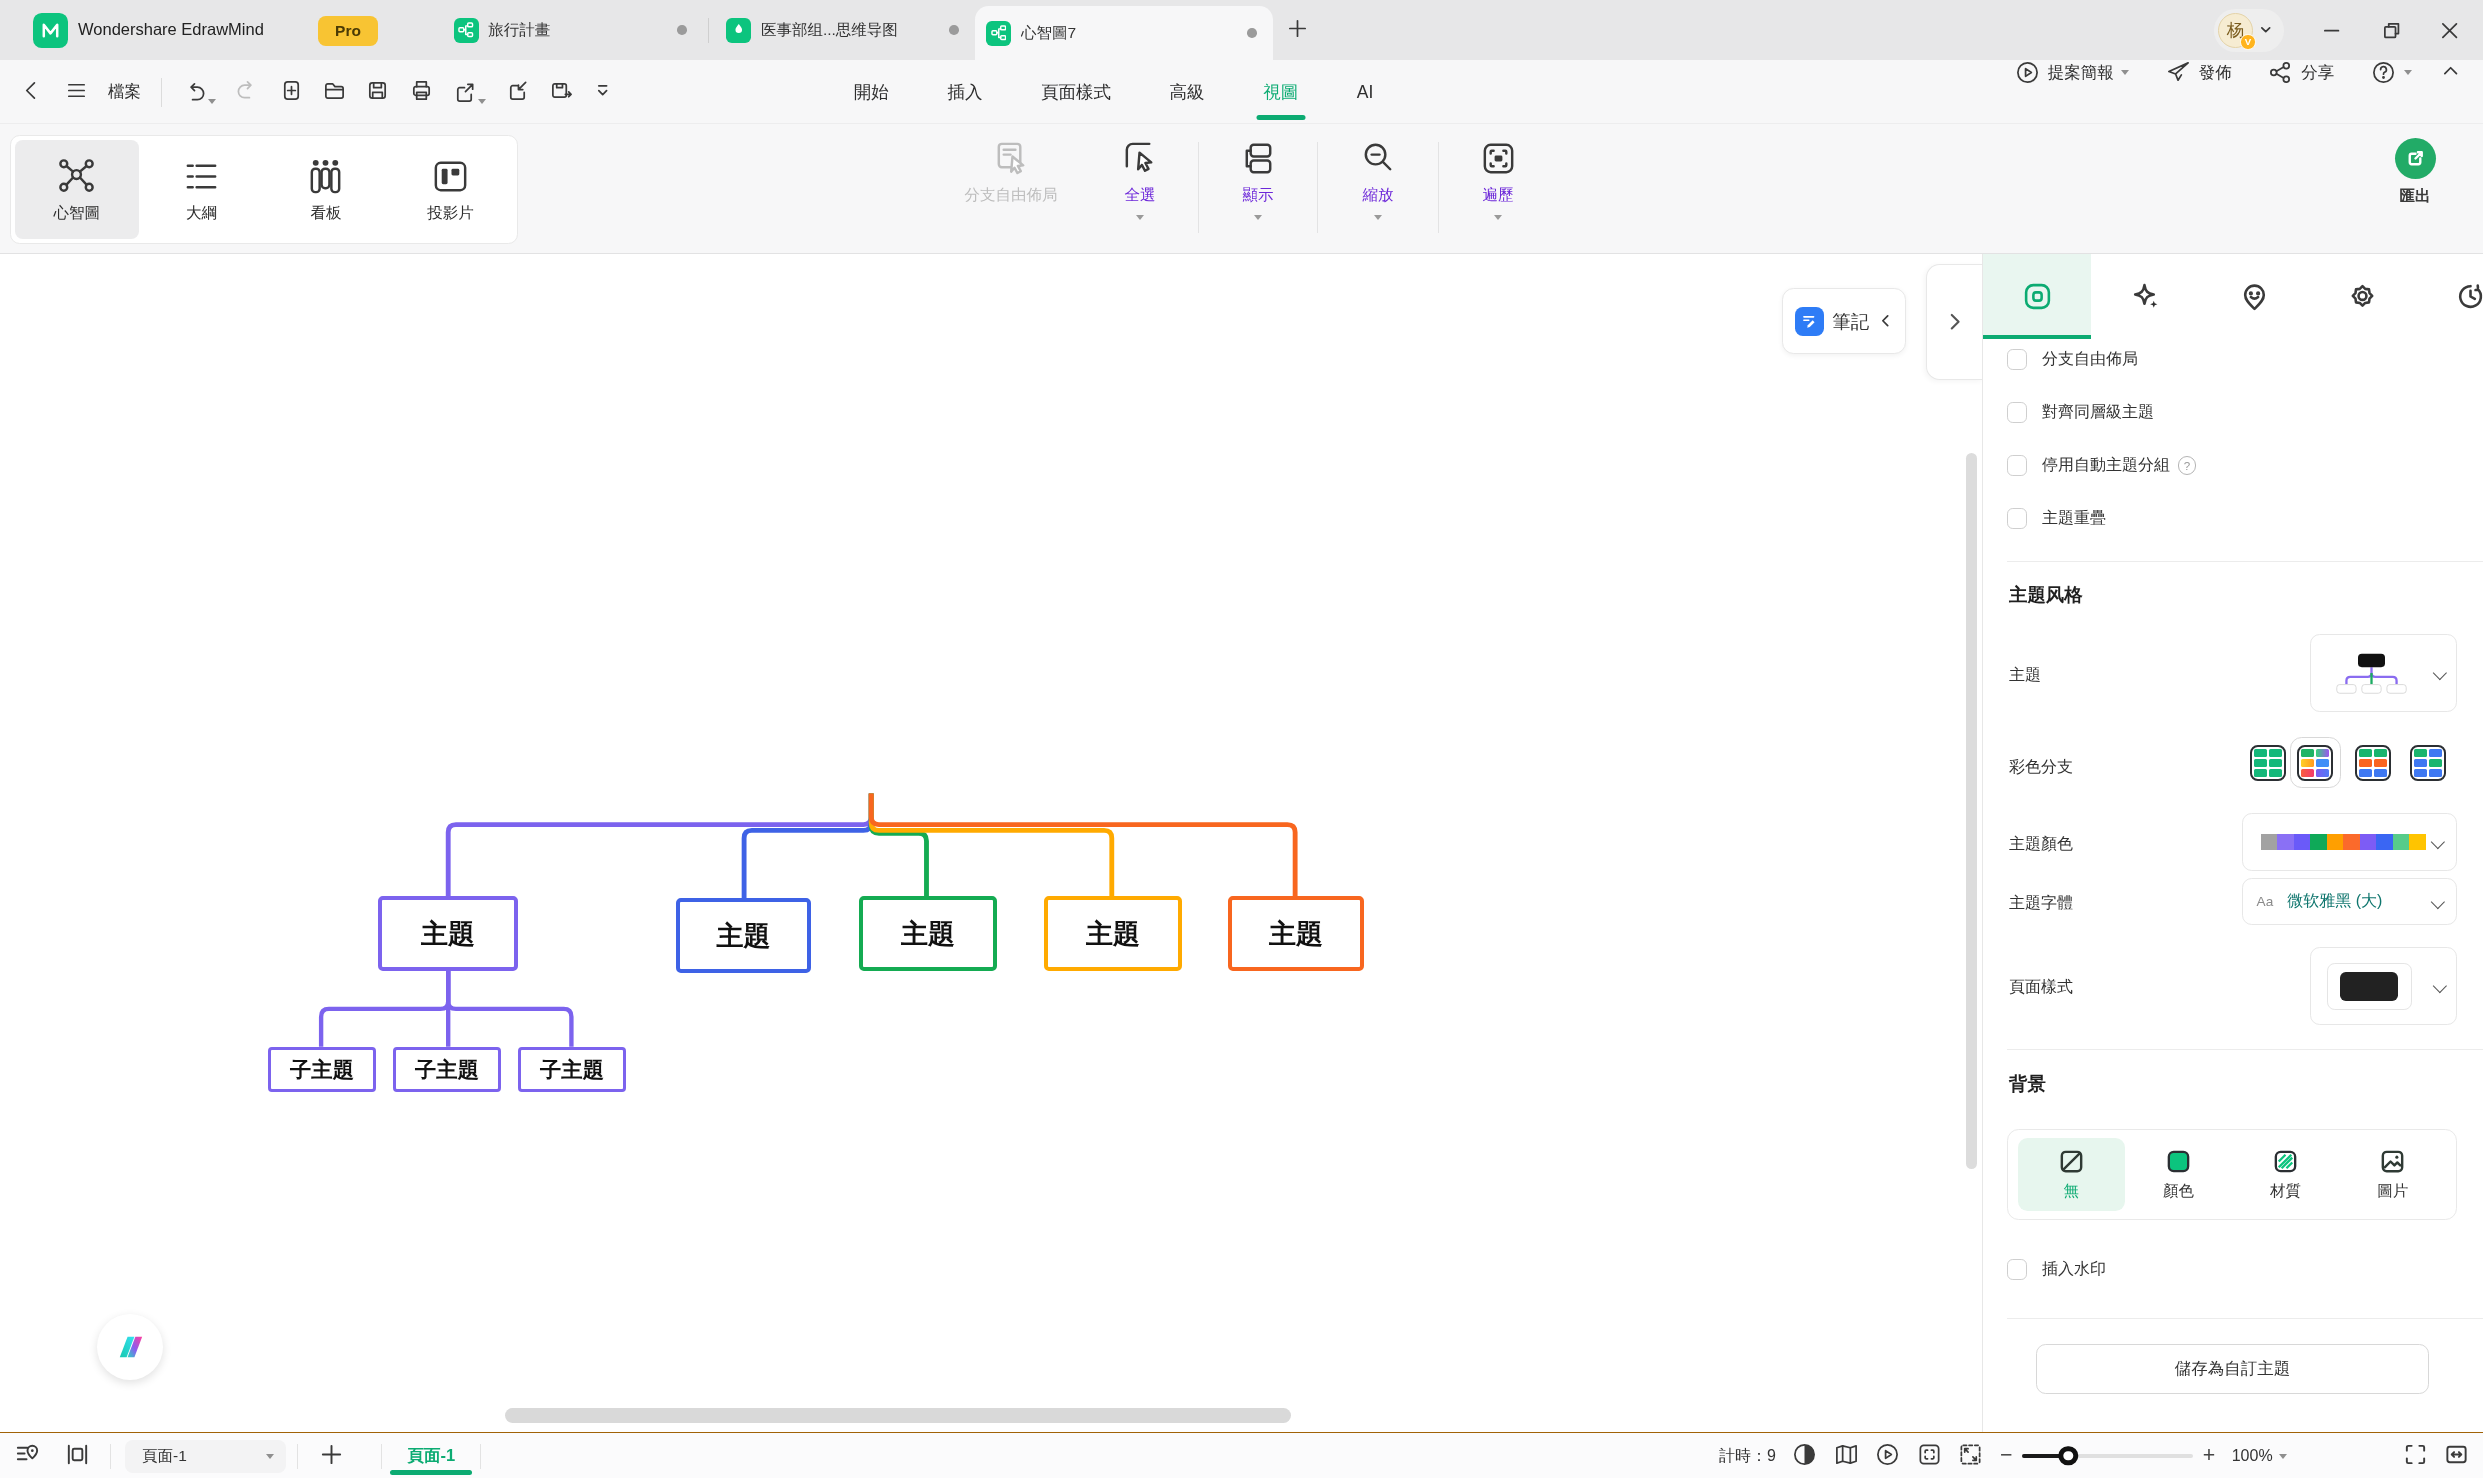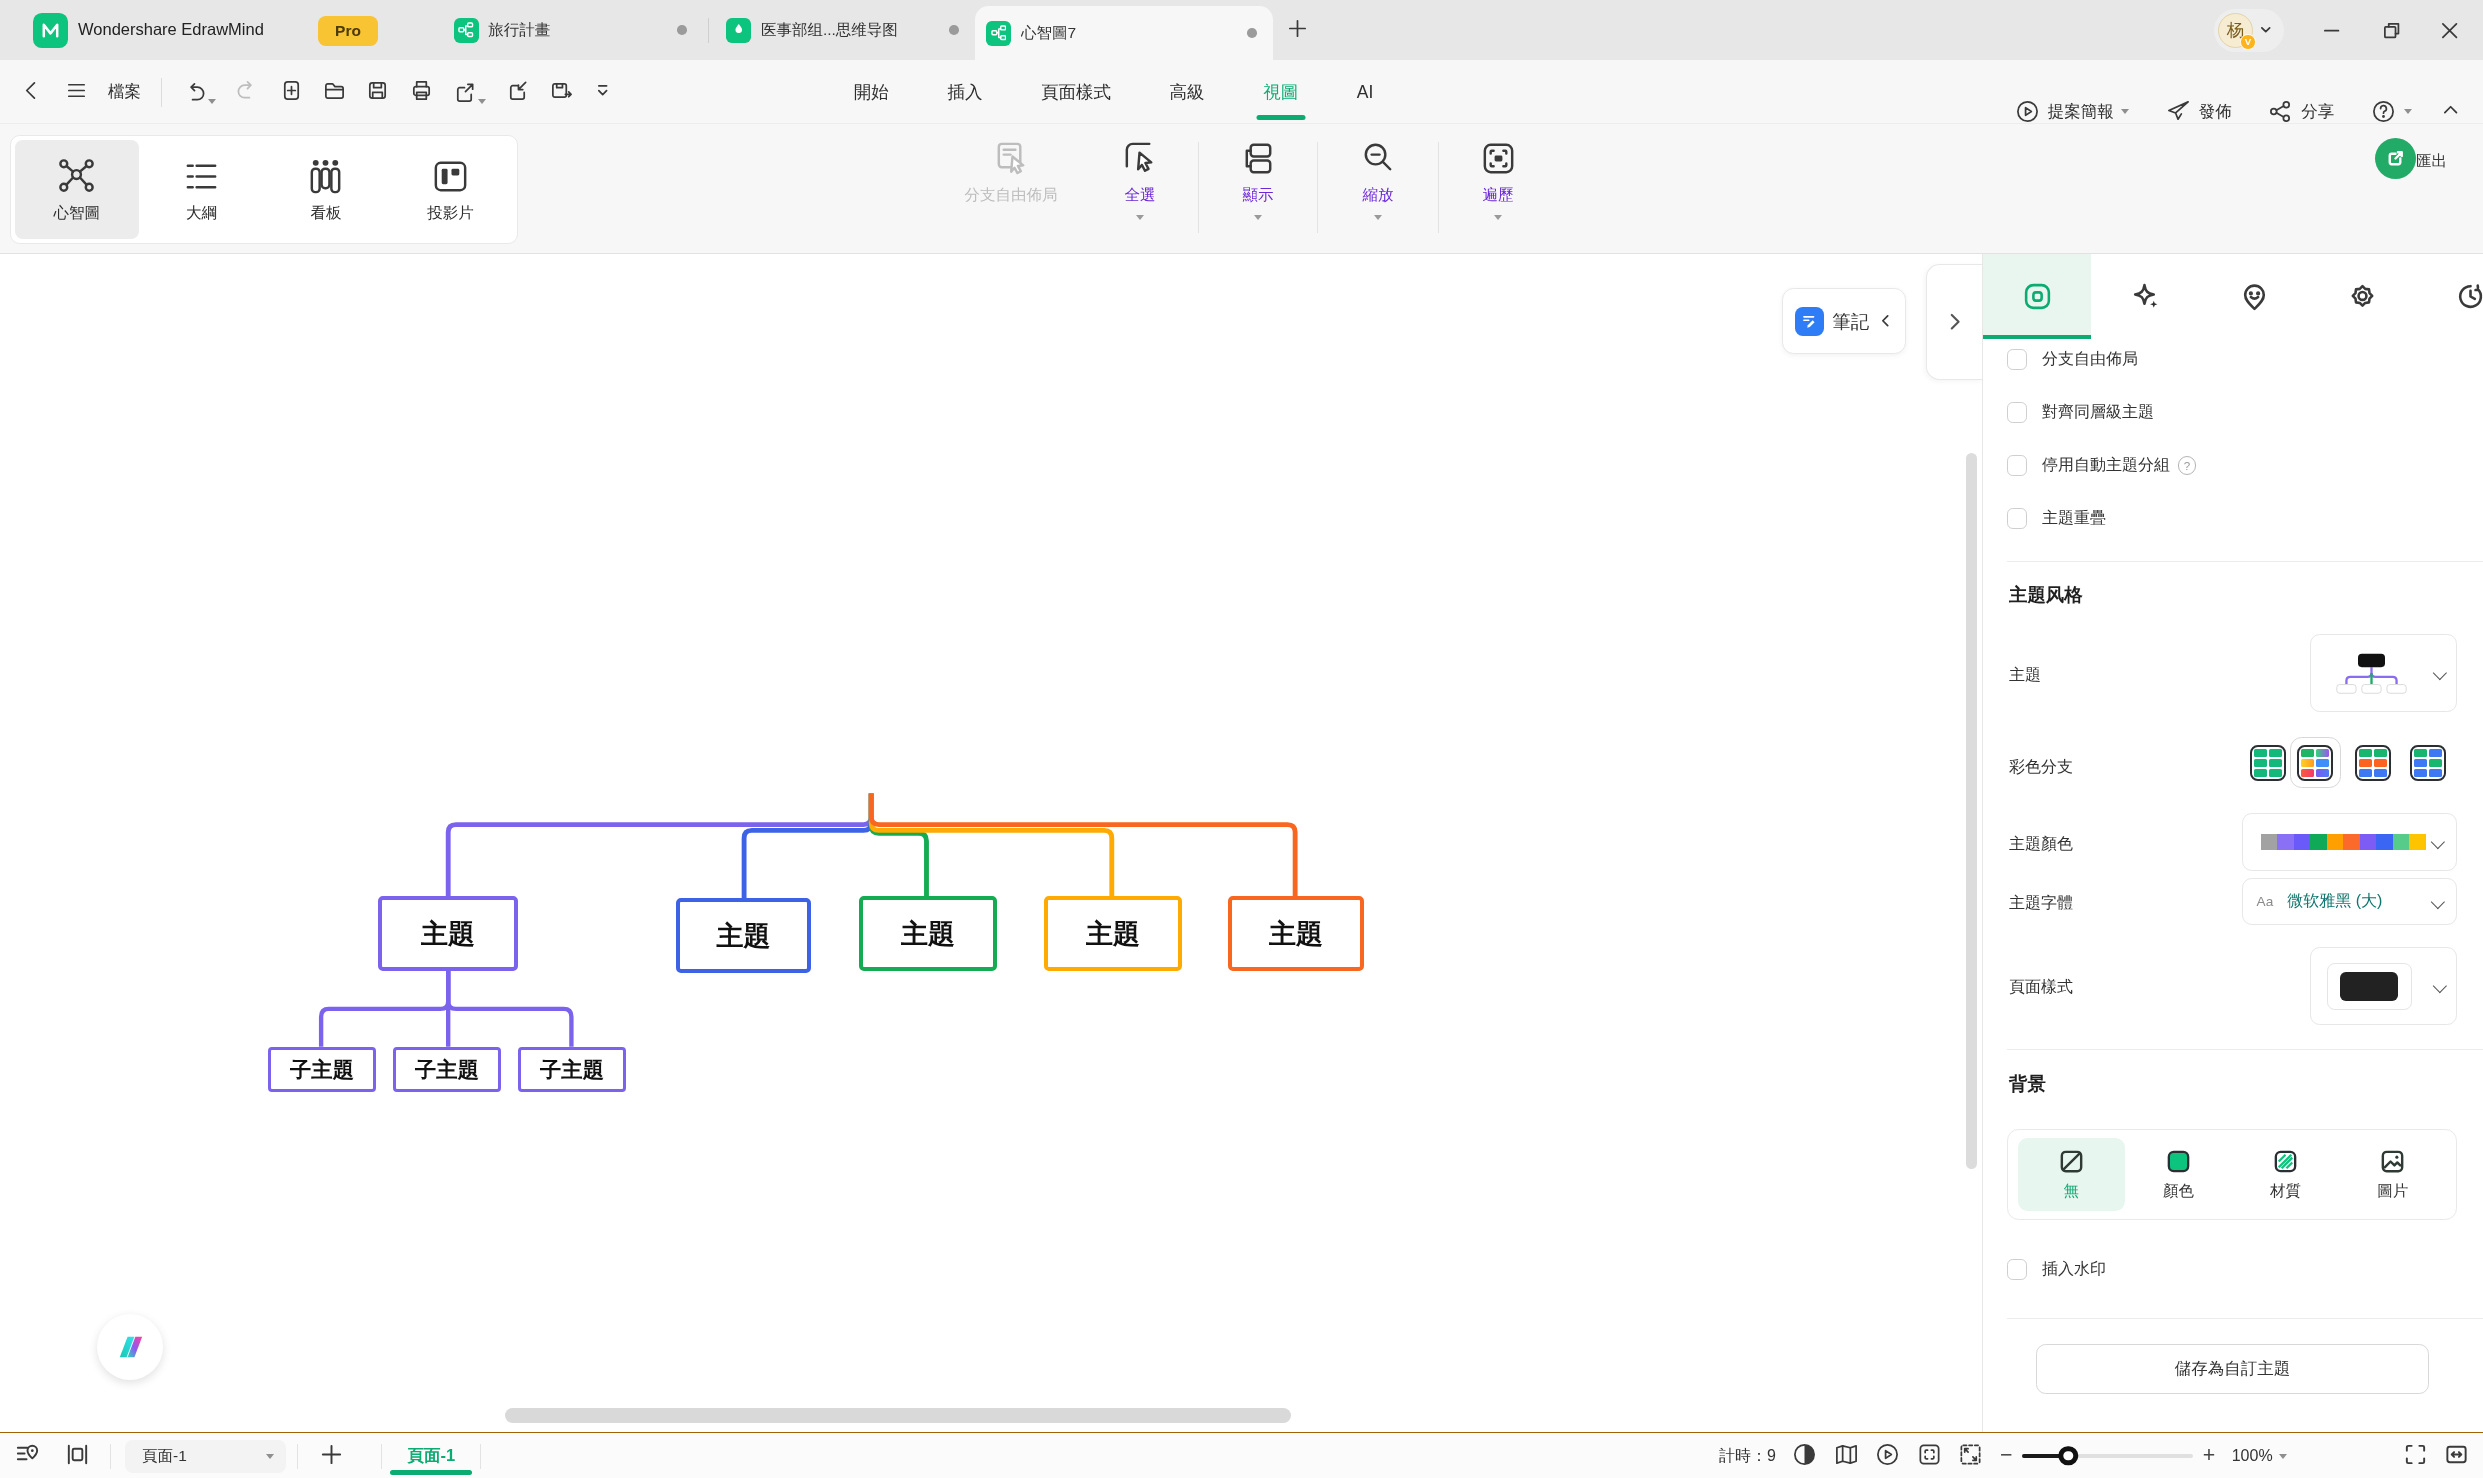--- a/index.html
+++ b/index.html
@@ -34,35 +34,35 @@
   .menubar { position:absolute; left:0; top:60px; right:0; height:64px; background:#f7f7f8; border-bottom:1px solid #ededee; }
   .mb-left { position:absolute; left:21.3px; top:0; height:64px; display:flex; align-items:center; gap:20.4px; }
   .mb-file { font-size:16.5px; color:#2e2e2e; }
   .mb-div { width:1px; height:29px; background:#dcdcdc; }
   .mb-dd { display:flex; align-items:flex-end; gap:1.9px; }
   .caret { width:0; height:0; border-left:4.9px solid transparent; border-right:4.9px solid transparent; border-top:5.8px solid #8f8f8f; }
   .menu-tabs { position:absolute; left:848px; top:0; height:64px; display:flex; gap:47px; align-items:center; }
   .menu-tab { font-size:17.5px; color:#2e2e2e; height:64px; display:flex; align-items:center; position:relative; padding:0 5.8px; }
   .menu-tab.active { color:#0cab72; }
   .menu-tab.active::after { content:""; position:absolute; left:50%; transform:translateX(-50%); bottom:3.9px; width:49px; height:4.9px; border-radius:2.9px; background:#0cab72; }
-  .mb-right { position:absolute; right:21.3px; top:0; height:64px; display:flex; align-items:flex-end; gap:21px; }
+  .mb-right { position:absolute; right:21.3px; top:0; height:64px; display:flex; align-items:flex-start; gap:21px; }
   .mb-right .grp { display:flex; align-items:center; gap:7.8px; font-size:16.5px; color:#2e2e2e; padding:0 7.8px; }
 
   
   .ribbon { position:absolute; left:0; top:124px; right:0; height:130px; background:#f7f7f8; border-bottom:1px solid #e2e2e3; }
   .mode-card { position:absolute; left:9.7px; top:10.7px; width:508px; height:109px; background:#fff; border:1px solid #e9e9e9; border-radius:9.7px; display:flex; padding:3.9px; }
   .mode { flex:1; border-radius:7.8px; display:flex; flex-direction:column; align-items:center; justify-content:center; gap:5px; }
   .mode.selected { background:#ececed; }
   .mode-label { font-size:15.5px; color:#2e2e2e; }
   .tool { position:absolute; top:13.6px; width:126px; display:flex; flex-direction:column; align-items:center; }
   .tool-label { font-size:15.5px; color:#6d28d9; margin-top:6.8px; white-space:nowrap; }
   .tool.disabled .tool-label { color:#bdbdbd; }
   .tool .caret { margin-top:8.7px; border-top-color:#9a9a9a; }
   .rib-div { position:absolute; top:17.5px; width:1px; height:91px; background:#e3e3e4; }
-  .export-btn { position:absolute; left:2375px; top:13.6px; width:80px; display:flex; flex-direction:row; align-items:center; }
+  .export-btn { position:absolute; left:2375px; top:13.6px; width:80px; display:flex; flex-direction:column; align-items:center;font-weight:bold; }
   .export-circle { width:41px; height:41px; border-radius:50%; background:#22ab67; display:flex; align-items:center; justify-content:center; }
   .export-label { font-size:15.5px; color:#3a3a3a; margin-top:7.8px; }
 
   
   .canvas { position:absolute; left:0; top:254px; width:1982px; height:1178px; background:#fff; }
   .topic { position:absolute; background:#fff; display:flex; align-items:center; justify-content:center; font-weight:bold; color:#111; }
   .center-topic { left:749px; top:430px; width:244px; height:110px; border-radius:21.3px; background:#111; color:#fff; font-size:36px; font-weight:bold; display:flex; align-items:center; justify-content:center; letter-spacing:1px; }
   .main-topic { top:642px; height:75px; border:4.9px solid; border-radius:4.9px; font-size:27px; }
   .sub-topic { top:793px; width:108px; height:45px; border:3.9px solid; border-radius:3.9px; font-size:21.3px; }
   .notes-btn { position:absolute; left:1782px; top:34px; width:124px; height:66px; background:#fff; border:1px solid #e8e8e8; border-radius:11.6px; box-shadow:0 1.9px 5.8px rgba(0,0,0,0.05); display:flex; align-items:center; justify-content:center; gap:8.7px; }

